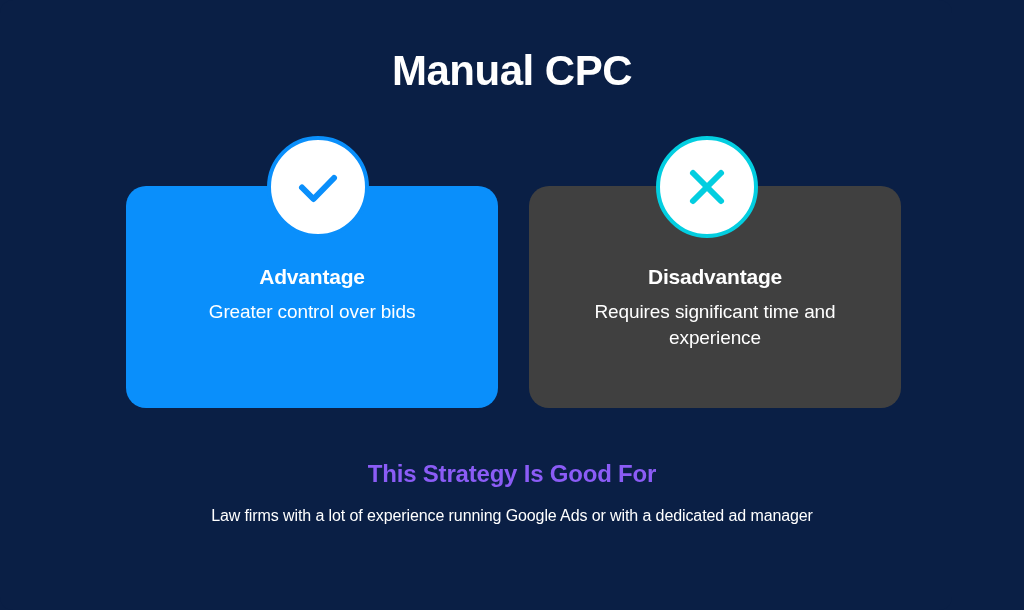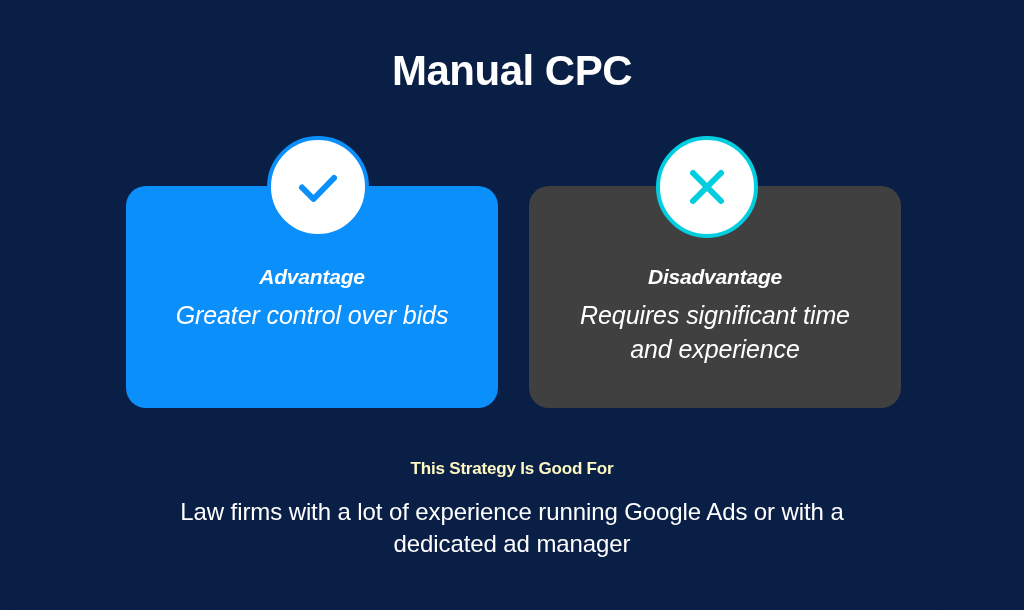--- a/index.html
+++ b/index.html
@@ -66,34 +66,33 @@
   }
 
   .card-text {
     position: absolute;
     left: 0;
     top: 78px;
     width: 100%;
     text-align: center;
     padding: 0 32px;
     box-sizing: border-box;
-    font-style: italic;
   }
 
   .card-heading {
     font-size: 21px;
     font-weight: bold;
     color: #ffffff;
     letter-spacing: -0.2px;
     line-height: 1.2;
     margin-bottom: 10px;
   }
 
   .card-body {
-    font-size: 25px;
+    font-size: 19px;
     font-weight: normal;
     color: #ffffff;
     line-height: 1.35;
     letter-spacing: -0.1px;
   }
 
   
   .badge {
     position: absolute;
     top: 0;
@@ -124,30 +123,30 @@
   
   .footer {
     position: absolute;
     top: 458px;
     left: 0;
     width: 1024px;
     text-align: center;
   }
 
   .footer-heading {
-    font-size: 17px;
+    font-size: 24px;
     font-weight: bold;
-    color: #fef9c3;
+    color: #8b5cf6;
     letter-spacing: -0.2px;
     line-height: 1.3;
     margin-bottom: 16px;
   }
 
   .footer-body {
-    font-size: 24px;
+    font-size: 16px;
     font-weight: normal;
     color: #ffffff;
     line-height: 1.35;
     letter-spacing: -0.1px;
     width: 700px;
     margin: 0 auto;
   }
 </style>
 </head>
 <body>

